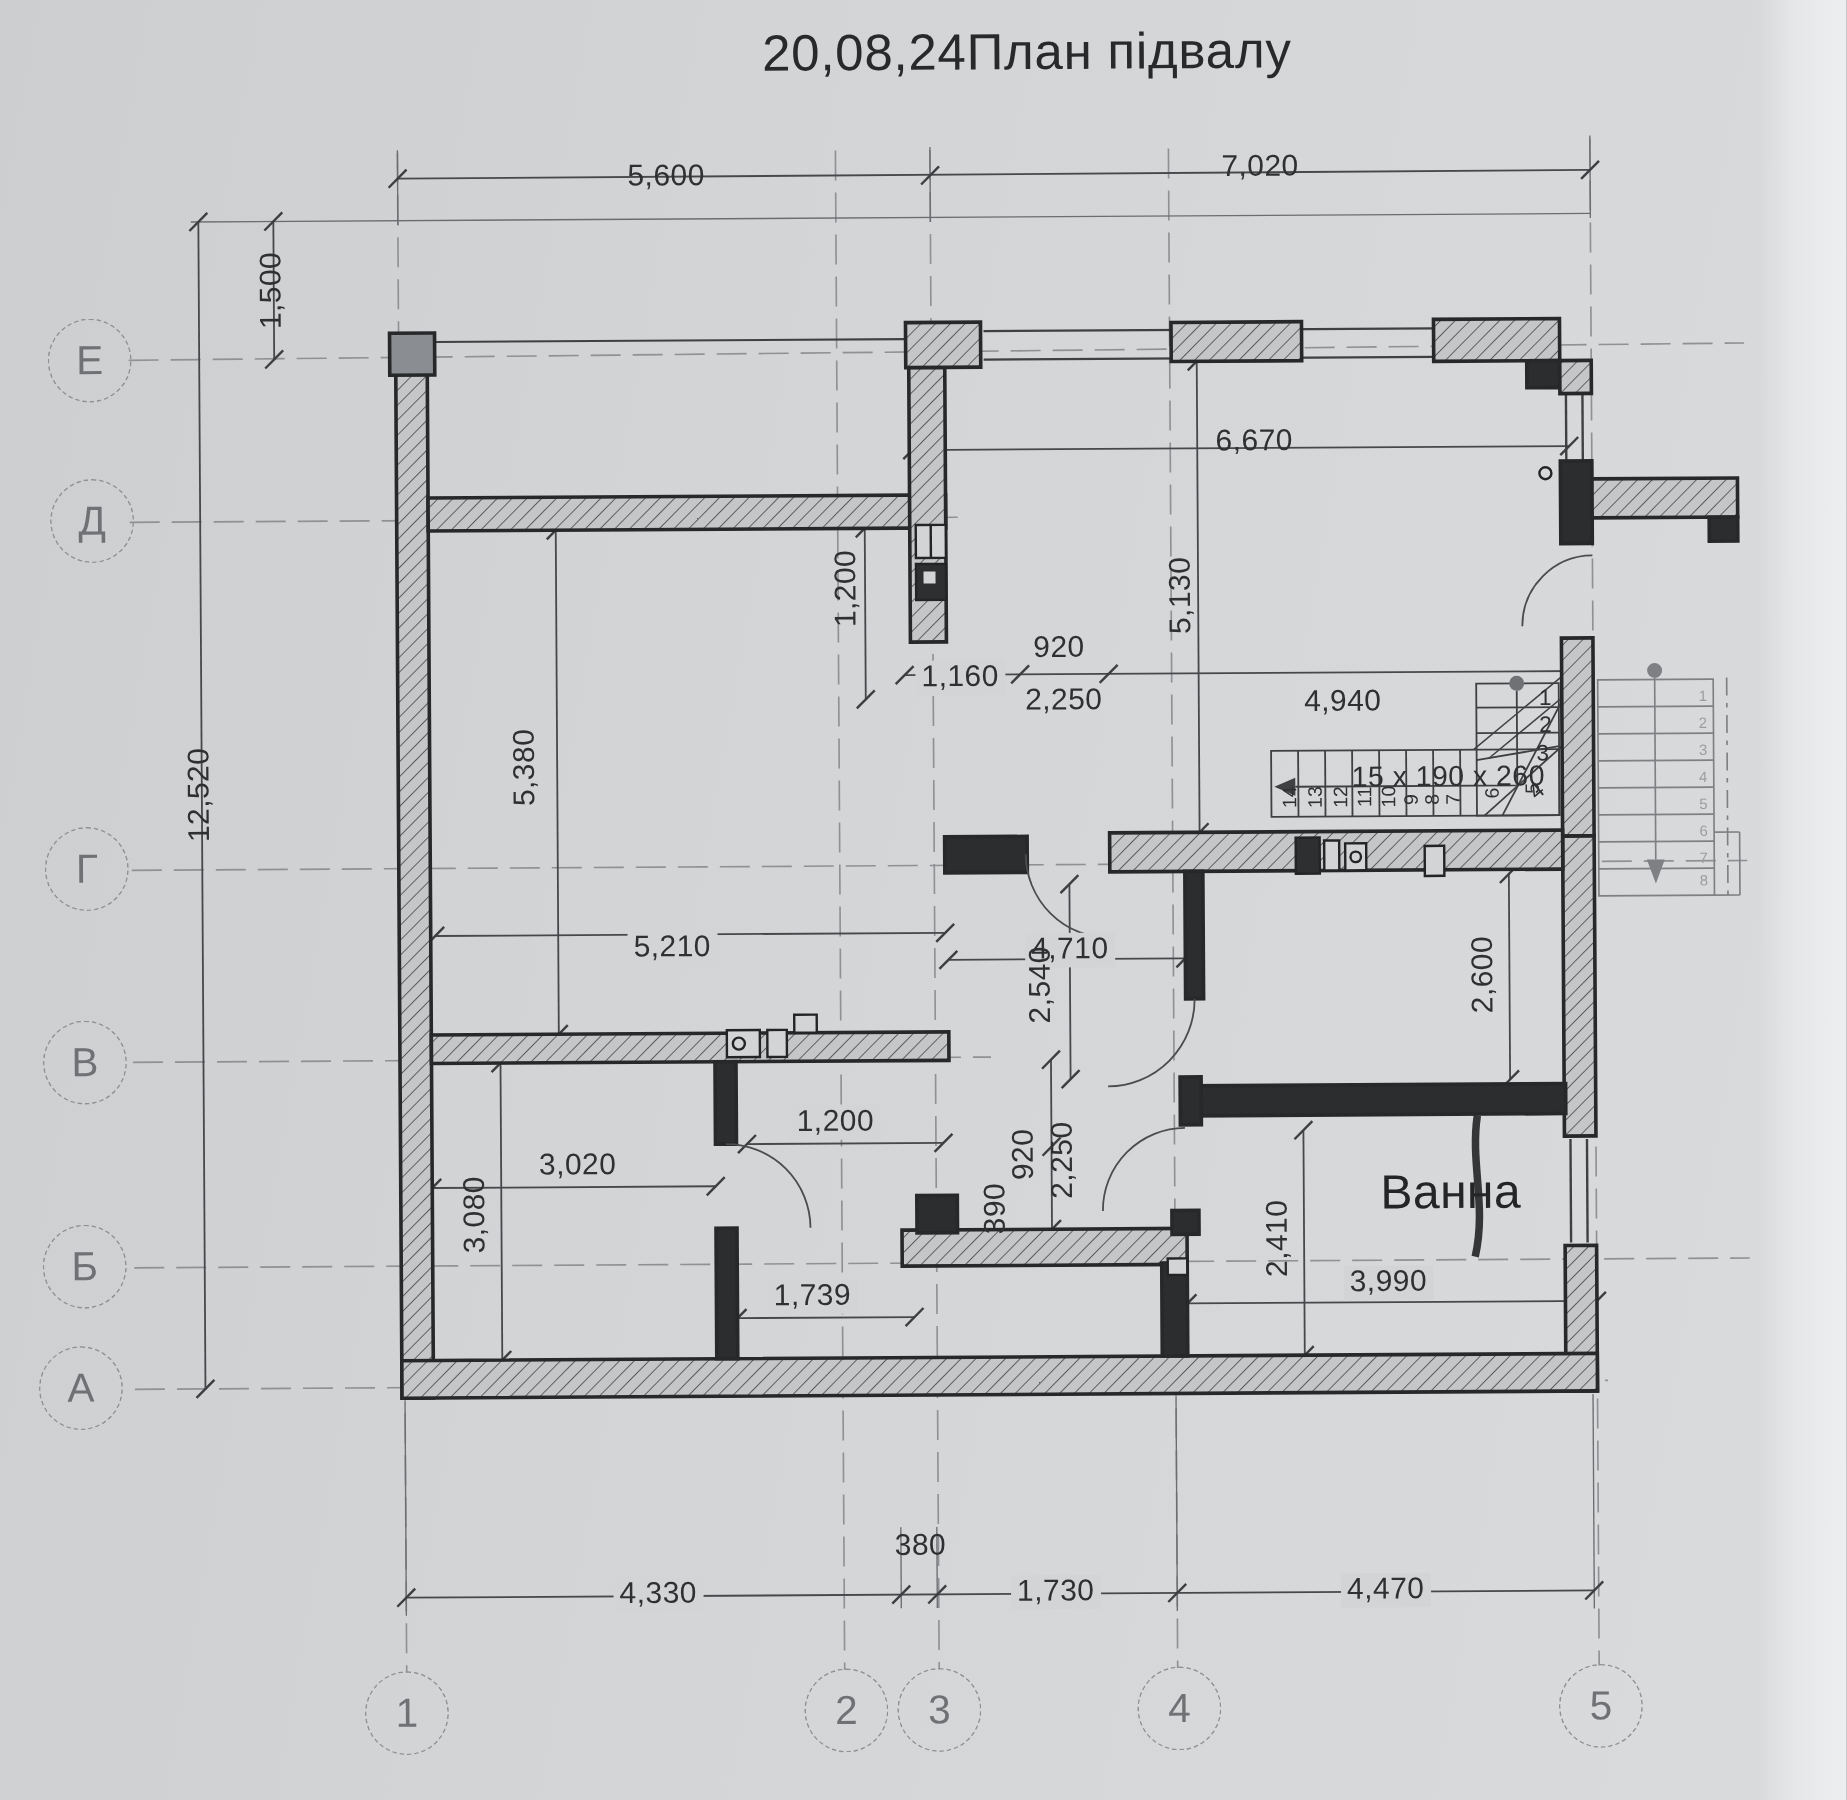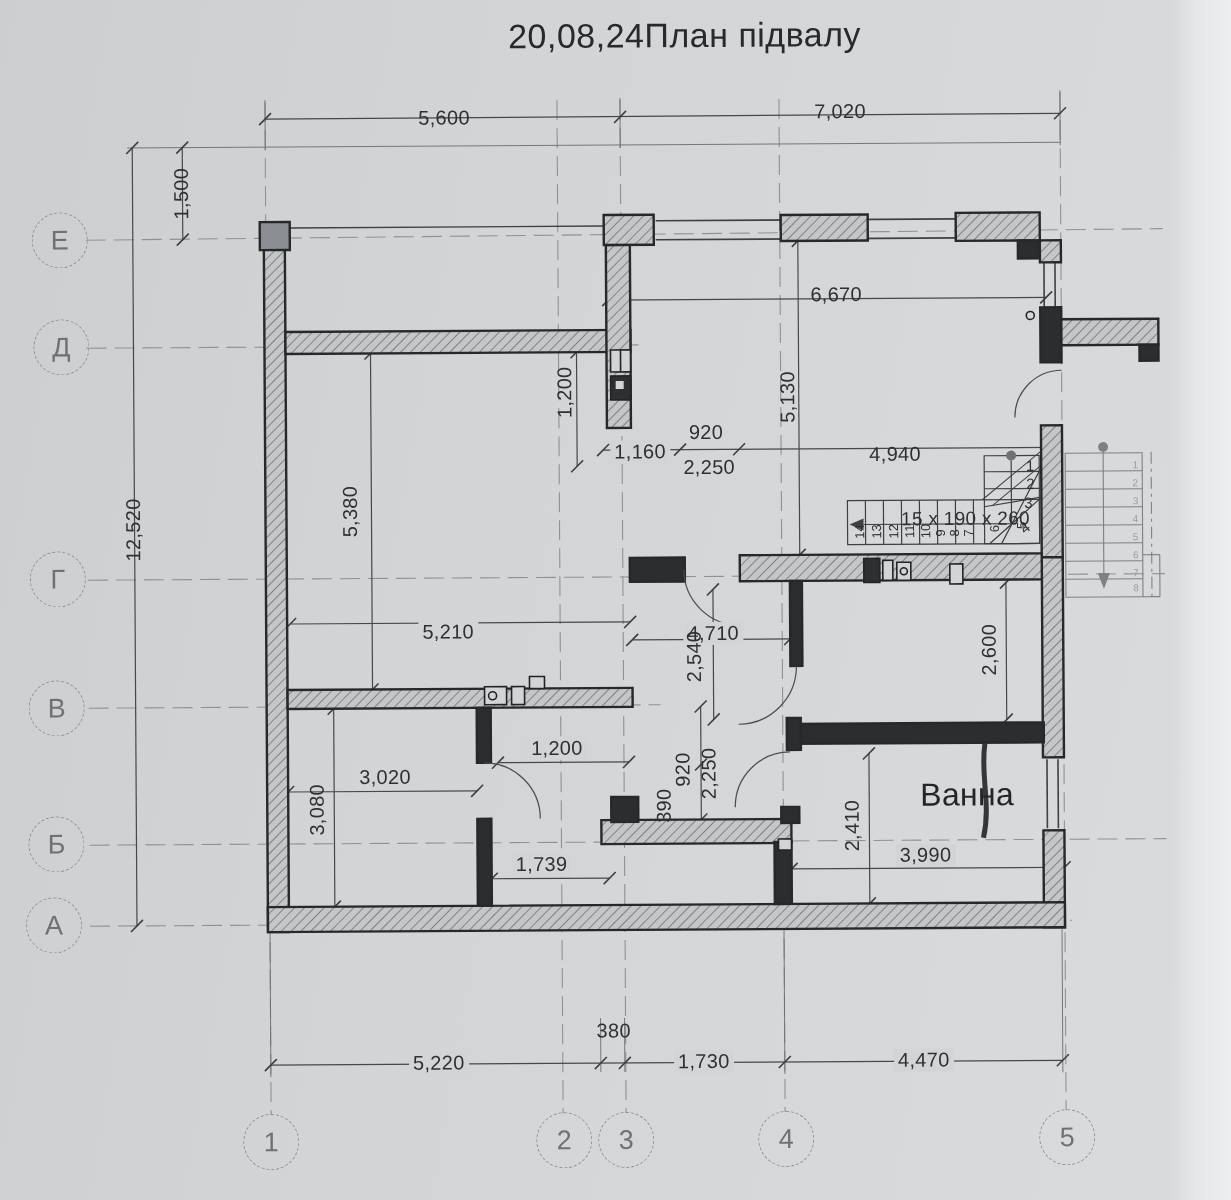--- a/index.html
+++ b/index.html
@@ -253,37 +253,37 @@
     <span class="lbl" style="left:447px;top:117px">5,600</span>
     <span class="lbl" style="left:843px;top:113px">7,020</span>
     <span class="lbl rot" style="left:184px;top:191px">1,500</span>
     <span class="lbl rot" style="left:134px;top:527px">12,520</span>
     <span class="lbl" style="left:838px;top:296px">6,670</span>
     <span class="lbl rot" style="left:789px;top:398px">5,130</span>
     <span class="lbl rot" style="left:566px;top:392px">1,200</span>
     <span class="lbl bg" style="left:641px;top:452px">1,160</span>
     <span class="lbl" style="left:707px;top:433px">920</span>
     <span class="lbl" style="left:710px;top:468px">2,250</span>
-    <span class="lbl" style="left:896px;top:456px">4,940</span>
+    <span class="lbl" style="left:896px;top:470px">4,940</span>
     <span class="lbl rot" style="left:351px;top:510px">5,380</span>
     <span class="lbl bg" style="left:448px;top:631px">5,210</span>
     <span class="lbl bg" style="left:713px;top:634px">4,710</span>
     <span class="lbl rot" style="left:694px;top:657px">2,540</span>
     <span class="lbl rot" style="left:989px;top:652px">2,600</span>
     <span class="lbl bg" style="left:556px;top:748px">1,200</span>
     <span class="lbl bg" style="left:384px;top:776px">3,020</span>
     <span class="lbl rot" style="left:316px;top:808px">3,080</span>
     <span class="lbl rot" style="left:682px;top:770px">920</span>
     <span class="lbl rot" style="left:708px;top:774px">2,250</span>
     <span class="lbl rot" style="left:663px;top:806px">390</span>
     <span class="lbl bg" style="left:540px;top:864px">1,739</span>
     <span class="lbl rot" style="left:851px;top:827px">2,410</span>
     <span class="lbl bg" style="left:924px;top:857px">3,990</span>
     <span class="lbl" style="left:611px;top:1031px">380</span>
-    <span class="lbl bg" style="left:436px;top:1062px">5,220</span>
+    <span class="lbl bg" style="left:436px;top:1062px">4,330</span>
     <span class="lbl bg" style="left:701px;top:1062px">1,730</span>
     <span class="lbl bg" style="left:921px;top:1062px">4,470</span>
 
     <span class="lbl room" style="left:966px;top:797px">Ванна</span>
     <span class="lbl note" style="left:966px;top:521px">15 x 190 x 260</span>
 
     <span class="snh" style="left:1031px;top:468px">1</span>
     <span class="snh" style="left:1031px;top:486px">2</span>
     <span class="snh" style="left:1029px;top:505px">3</span>
     <span class="sn4" style="left:1025px;top:530px">4</span>

